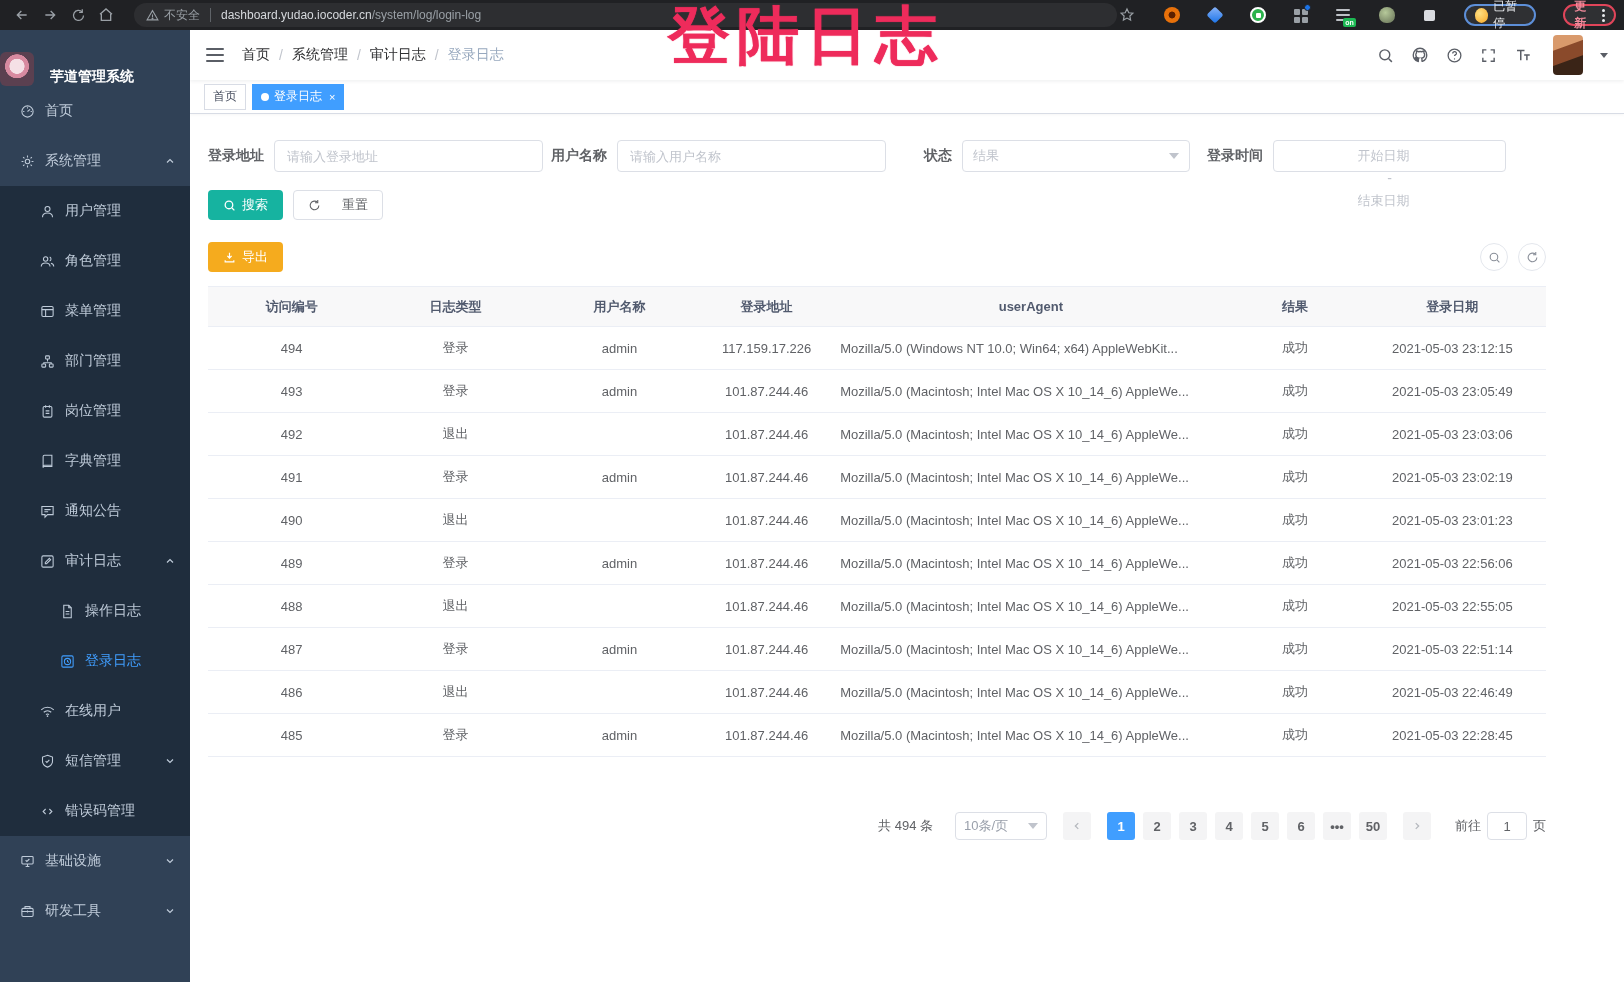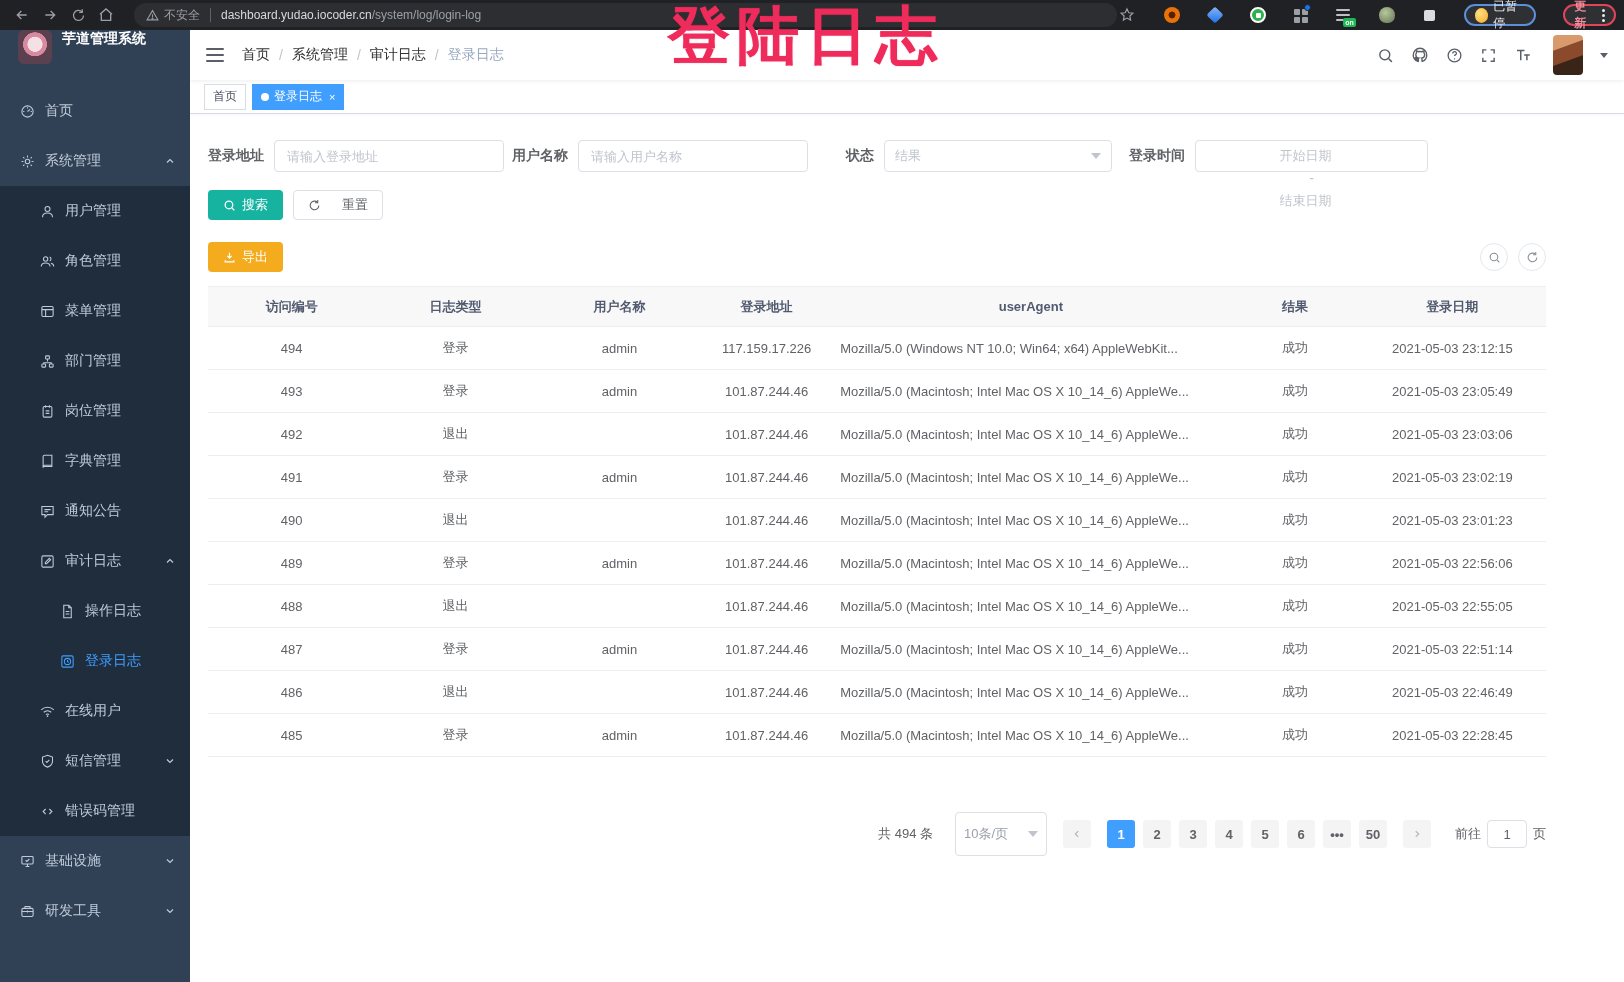--- a/index.html
+++ b/index.html
@@ -54,21 +54,21 @@
   .kebab { display:flex; flex-direction:column; gap:2px; padding-left:2px; }
   .kebab i { width:3px; height:3px; border-radius:50%; background:#e8eaed; }
 
   
   .annotation { position:absolute; left:668px; top:-6px; z-index:60; font-size:62px; font-weight:bold;
     letter-spacing:7px; color:var(--annotation,#ee2b5b); text-shadow:0 0 1px var(--annotation,#ee2b5b);
     pointer-events:none; }
 
   
   .sidebar { position:absolute; left:0; top:30px; bottom:0; width:190px; background:#304156; z-index:10; }
-  .logo-row { height:56px; display:flex; align-items:flex-start; padding-left:18px; gap:10px; }
+  .logo-row { height:56px; display:flex; align-items:flex-end; padding-left:0; gap:16px; }
   .logo-img { width:34px; height:34px; border-radius:6px; flex:0 0 auto;
     background:radial-gradient(circle at 50% 42%, #f5e0e6 0 28%, #d88aa0 30% 45%, #5b4050 47% 100%); }
   .logo-title { color:#fff; font-size:14px; font-weight:bold; }
   .menu { }
   .menu-item { height:50px; display:flex; align-items:center; gap:10px; color:#bfcbd9; font-size:14px;
     cursor:pointer; padding-right:14px; }
   .menu-item .mi-icon { flex:0 0 auto; display:flex; }
   .menu-item.l0 { padding-left:20px; }
   .menu-item.l1 { padding-left:40px; }
   .menu-item.l2 { padding-left:60px; }
@@ -97,21 +97,21 @@
     border:1px solid #d8dce5; background:#fff; color:#495060; cursor:pointer; }
   .tag.active { background:var(--primary,#409eff); border-color:var(--primary,#409eff); color:#fff; }
   .tag .dot { width:8px; height:8px; border-radius:50%; background:#fff; }
   .tag .tclose { font-size:11px; margin-left:2px; }
 
   .content { padding:16px 78px 0 18px; }
 
   .filter-row { display:flex; align-items:center; margin-top:10px; font-size:14px; color:#606266; }
   .fgroup { display:flex; align-items:center; }
   .f-label { margin-right:10px; white-space:nowrap; font-weight:bold; color:#606266; }
-  .f-input { width:230px; height:32px; border:1px solid #dcdfe6; border-radius:4px; padding:0 12px;
+  .f-input { width:269px; height:32px; border:1px solid #dcdfe6; border-radius:4px; padding:0 12px;
     font-size:13px; color:#606266; background:#fff; outline:none; font-family:inherit; }
   .f-input::placeholder { color:#c0c4cc; }
   .f-select { width:228px; height:32px; border:1px solid #dcdfe6; border-radius:4px; display:flex;
     align-items:center; justify-content:space-between; padding:0 10px; background:#fff; cursor:pointer; }
   .f-select .ph { color:#c0c4cc; font-size:13px; }
   .sel-caret { width:0; height:0; border-left:5px solid transparent; border-right:5px solid transparent;
     border-top:6px solid #c0c4cc; }
   .daterange { width:233px; height:32px; border:1px solid #dcdfe6; border-radius:4px; display:flex;
     align-items:center; padding:0 8px; gap:6px; background:#fff; color:#c0c4cc;flex-direction:column; }
   .daterange input { border:none; outline:none; width:68px; font-size:13px; color:#606266;
@@ -135,21 +135,21 @@
     table-layout:fixed; }
   .log-table th { height:40px; background:#f8f8f9; color:#515a6e; font-weight:bold; font-size:13px;
     border-bottom:1px solid #ebeef5; border-top:1px solid #ebeef5; text-align:center; }
   .log-table td { height:43px; border-bottom:1px solid #ebeef5; text-align:center; white-space:nowrap;
     overflow:hidden; text-overflow:ellipsis; }
   .log-table td:nth-child(5) { text-align:left; padding-left:10px; }
 
   .pagination { margin-top:55px; display:flex; align-items:center; justify-content:flex-end; gap:16px;
     font-size:13px; color:#606266; }
   .pg-total { margin-right:6px; }
-  .page-size-select { width:92px; height:44px; border:1px solid #dcdfe6; border-radius:4px; display:flex;
+  .page-size-select { width:92px; height:28px; border:1px solid #dcdfe6; border-radius:4px; display:flex;
     align-items:center; justify-content:space-between; padding:0 8px; color:#9aa0ab; cursor:pointer; background:#fff; }
   .pg-btn { min-width:28px; height:28px; border-radius:3px; background:#f4f4f5; color:#606266;
     display:flex; align-items:center; justify-content:center; font-weight:bold; cursor:pointer; padding:0 4px; }
   .pg-btn.active { background:var(--primary,#409eff); color:#fff; }
   .pg-btn.nav { color:#b4b7bd; }
   .pg-goto { display:flex; align-items:center; gap:6px; margin-left:8px; }
   .pg-goto input { width:40px; height:28px; border:1px solid #dcdfe6; border-radius:4px; text-align:center;
     font-size:13px; color:#606266; outline:none; font-family:inherit; }
 </style>
 </head>

